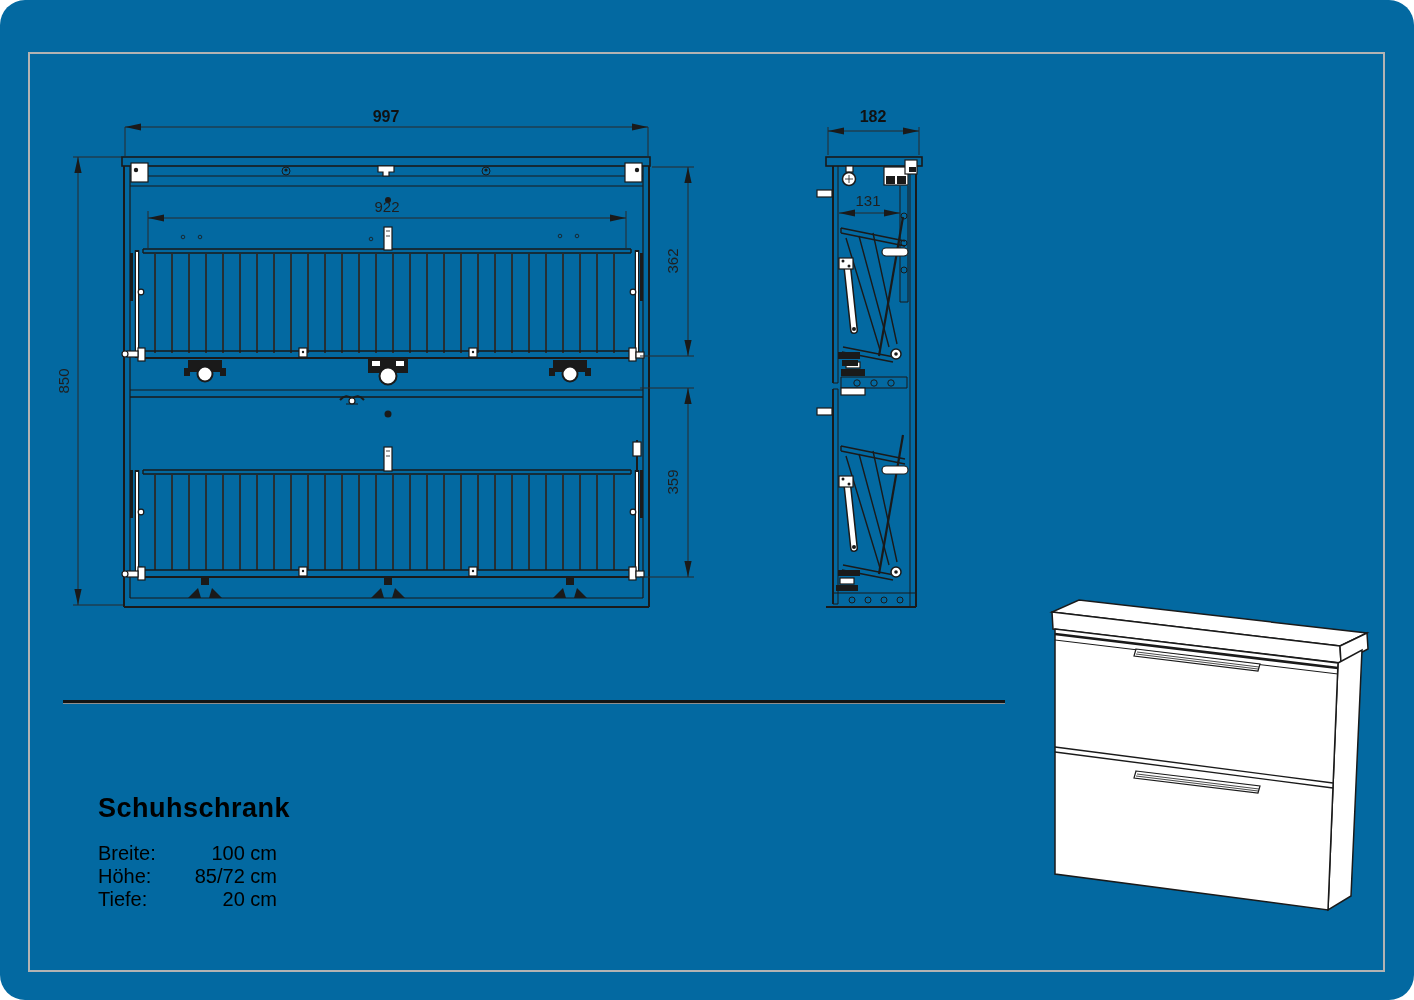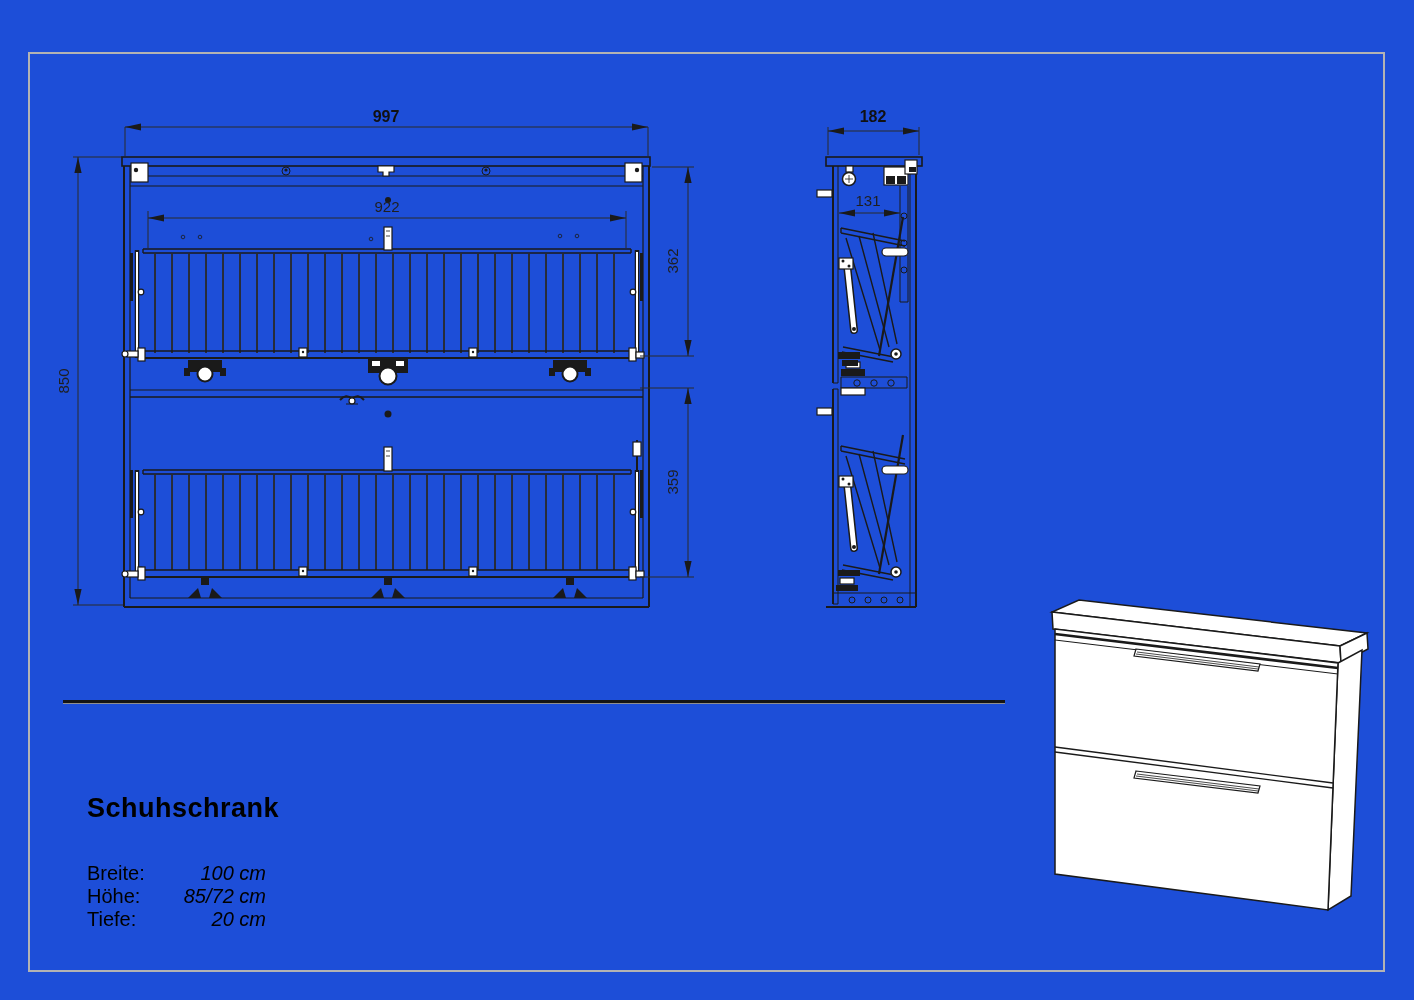--- a/index.html
+++ b/index.html
@@ -1,16 +1,16 @@
 <!DOCTYPE html>
 <html><head>
 <meta charset="utf-8">
 <style>
   html,body{margin:0;padding:0;background:#fff;}
-  .page{position:relative;width:1414px;height:1000px;background:#1d4ed8;font-family:"Liberation Sans",sans-serif;overflow:hidden;}
+  .page{position:relative;width:1414px;height:1000px;background:#0369a1;font-family:"Liberation Sans",sans-serif;overflow:hidden;border-radius:25px;}
   .page-border{position:absolute;left:28px;top:52px;width:1357px;height:920px;border:2px solid #b3b3b3;box-sizing:border-box;}
   svg.drawing{position:absolute;left:0;top:0;}
   
   .ln{stroke:#1a1a1a;fill:none;stroke-width:1.2;}
   .ln08{stroke:#1a1a1a;fill:none;stroke-width:0.8;}
   .ln1{stroke:#1a1a1a;fill:none;stroke-width:1;}
   .ln14{stroke:#1a1a1a;fill:none;stroke-width:1.4;}
   .ln16{stroke:#1a1a1a;fill:none;stroke-width:1.6;}
   .ln2{stroke:#1a1a1a;fill:none;stroke-width:2;}
   .ln22{stroke:#1a1a1a;fill:none;stroke-width:2.2;}
@@ -18,25 +18,25 @@
   .wire{stroke:#2a2a2a;fill:none;stroke-width:1.8;}
   .dim{stroke:#2b2b2b;fill:none;stroke-width:1;}
   .arr{fill:#1a1a1a;stroke:none;}
   .blk{fill:#1a1a1a;stroke:none;}
   .wht{fill:#ffffff;stroke:#1a1a1a;stroke-width:1.2;}
   .wht15{fill:#ffffff;stroke:#1a1a1a;stroke-width:1.5;}
   .dimtxt{font-family:"Liberation Sans",sans-serif;font-size:15px;fill:#1f1f1f;}
   .dimtxtb{font-family:"Liberation Sans",sans-serif;font-size:16px;font-weight:bold;fill:#111;}
   
   .divider{position:absolute;left:63px;top:700px;width:942px;height:3px;background:#141414;border-bottom:1px solid #8f8f8f;}
-  .info{position:absolute;left:87px;top:793px;color:#000;}
+  .info{position:absolute;left:98px;top:793px;color:#000;}
   .info .title{font-size:27px;font-weight:bold;letter-spacing:0.5px;}
-  .specs{margin-top:38px;width:179px;font-size:20px;}
+  .specs{margin-top:18px;width:179px;font-size:20px;}
   .spec-row{display:flex;justify-content:space-between;line-height:23px;}
-  .spec-value{text-align:left;font-style:italic;}
+  .spec-value{text-align:left;}
 </style>
 </head>
 <body>
 
 <div class="page">
   <div class="page-border"></div>
 
   <svg class="drawing" width="1414" height="1000" viewBox="0 0 1414 1000">
 
     <g>

